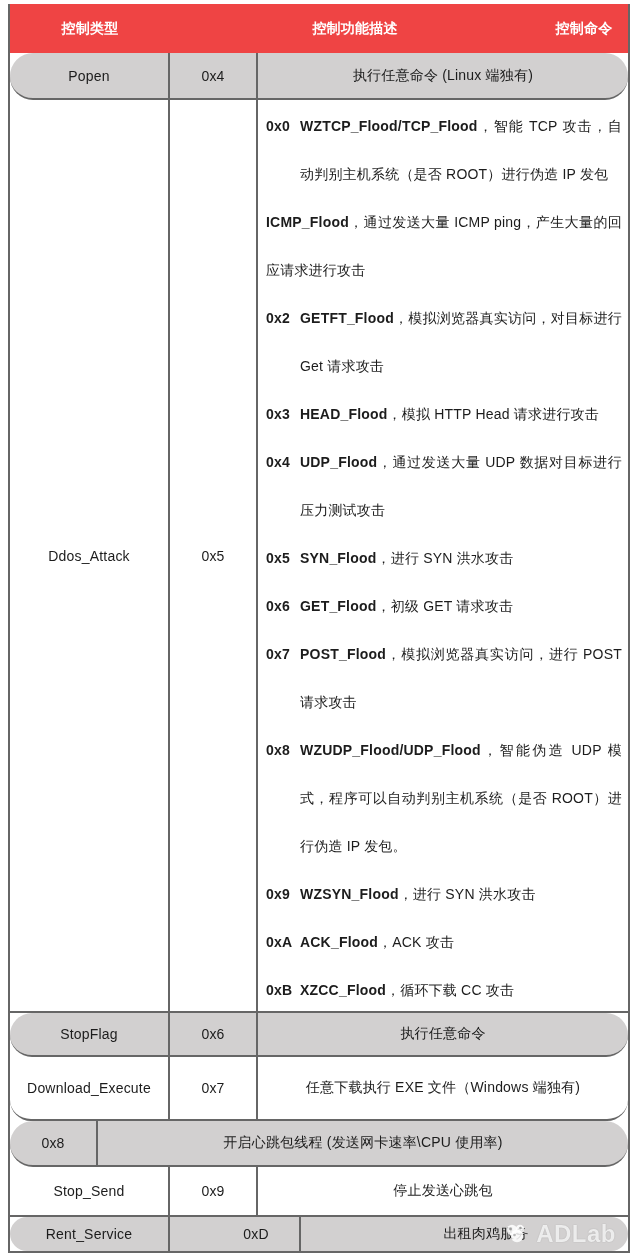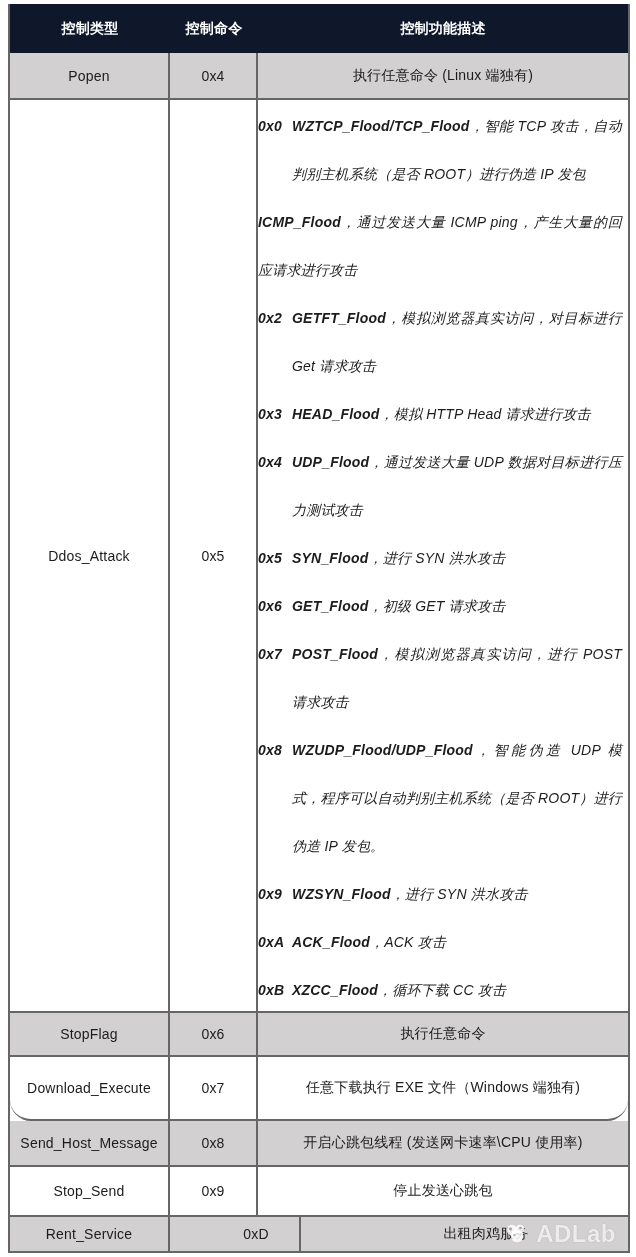--- a/index.html
+++ b/index.html
@@ -30,47 +30,46 @@
     justify-content: center;
     text-align: center;
     font-size: 14px;
     letter-spacing: 0.2px;
   }
   .c1 { width: 160px; border-right: 2px solid #666666; flex-shrink: 0; }
   .c2 { width: 88px;  border-right: 2px solid #666666; flex-shrink: 0; }
   .c3 { flex: 1; }
   
   .trow.header {
-    background: #0f172a;
+    background: #ef4444;
     height: 49px;
     border-bottom: none;
   }
   .trow.header .cell {
     color: #ffffff;
     font-weight: bold;
     font-size: 14px;
     border-right: none;
   }
   
-  .trow.gray  { background: #d2d0d0; }
+  .trow.gray  { background: #d2d0d0; border-radius: 23px; }
   .trow.white { background: #ffffff; }
   .r-popen    { height: 47px; }
   .r-ddos     { height: 913px; }
   .r-stopflag { height: 44px; }
   .r-download { height: 64px; border-radius: 21px; }
   .r-sendhost { height: 46px; }
   .r-stopsend { height: 50px; }
   .r-rent     { height: 34px; gap: 43px; }
   
   .ddos-desc {
     display: block;
     text-align: left;
-    padding: 2px 6px 0 0;
+    padding: 2px 6px 0 8px;
     overflow: hidden;
-    font-style: italic;
   }
   .ditem { display: flex; line-height: 48px; }
   .dcode {
     width: 34px;
     flex-shrink: 0;
     font-weight: bold;
   }
   .dtext { flex: 1; text-align: justify; }
   .dname { font-weight: bold; }
   
@@ -92,22 +91,22 @@
     letter-spacing: 0.5px;
   }
 </style>
 </head>
 <body>
 
 <div class="cmd-table">
 
   <div class="trow header">
     <div class="cell c1">控制类型</div>
+    <div class="cell c3">控制功能描述</div>
     <div class="cell c2">控制命令</div>
-    <div class="cell c3">控制功能描述</div>
   </div>
 
   <div class="trow gray r-popen">
     <div class="cell c1">Popen</div>
     <div class="cell c2">0x4</div>
     <div class="cell c3">执行任意命令 (Linux 端独有)</div>
   </div>
 
   <div class="trow white r-ddos">
     <div class="cell c1">Ddos_Attack</div>
@@ -169,21 +168,20 @@
     <div class="cell c3">执行任意命令</div>
   </div>
 
   <div class="trow white r-download">
     <div class="cell c1">Download_Execute</div>
     <div class="cell c2">0x7</div>
     <div class="cell c3">任意下载执行 EXE 文件（Windows 端独有)</div>
   </div>
 
   <div class="trow gray r-sendhost">
-    <div class="cell c1">Send_Host_Message</div>
     <div class="cell c2">0x8</div>
     <div class="cell c3">开启心跳包线程 (发送网卡速率\CPU 使用率)</div>
   </div>
 
   <div class="trow white r-stopsend">
     <div class="cell c1">Stop_Send</div>
     <div class="cell c2">0x9</div>
     <div class="cell c3">停止发送心跳包</div>
   </div>
 

